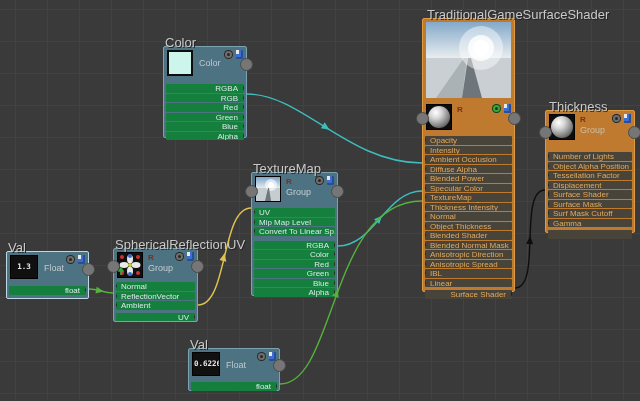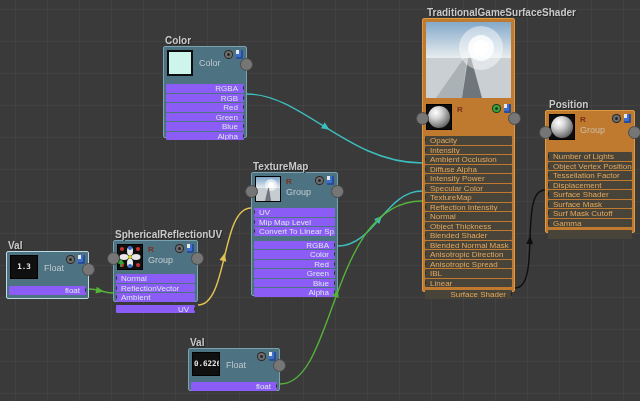--- a/index.html
+++ b/index.html
@@ -6,22 +6,22 @@
   body{width:640px;height:401px;position:relative;overflow:hidden;
        font-family:"Liberation Sans",sans-serif;
        background:#3a3a3a;
        background-image:linear-gradient(#424242 1px,transparent 1px),
                         linear-gradient(90deg,#424242 1px,transparent 1px);
        background-size:32px 32px;background-position:15px 9px;}
   .node{position:absolute;box-sizing:border-box;border:1px solid;border-radius:2px;}
   .blue{background:#4d7282;border-color:#7aa2b1;}
   .blue.selected{border-color:#bcd9e4;}
   .orange{background:#bf7a2f;border-color:#de9c42;}
-  .caption{position:absolute;top:-12px;left:1px;font-size:10px;color:#c9c9c9;
-           white-space:nowrap;text-shadow:1px 1px 0 #242424;font-weight:bold;}
+  .caption{position:absolute;top:-12px;left:1px;font-size:13px;color:#c9c9c9;
+           white-space:nowrap;text-shadow:1px 1px 0 #242424;}
   .hdr{position:relative;display:flex;align-items:flex-start;padding:3px;}
   .hlabel{font-size:9px;color:#bfc9ce;margin-left:6px;margin-top:8px;}
   .rlabel{font-size:8px;font-weight:bold;color:#7d2f1d;margin-left:5px;margin-top:1px;}
   .grouplabel{position:absolute;left:34px;top:14px;font-size:9px;color:#c2ccd1;}
   .orange .grouplabel{color:#cabfa9;}
   .thumb{width:26px;height:26px;background:#0d0d0d;border:1px solid #000;
          box-sizing:border-box;flex:0 0 auto;overflow:hidden;}
   .swatch{width:26px;height:26px;border:2px solid #0d0d0d;box-sizing:border-box;flex:0 0 auto;}
   .sphere{width:22px;height:22px;margin:1px;border-radius:50%;
           background:radial-gradient(circle at 35% 30%,#ffffff,#d6d6d6 28%,#909090 58%,#4e4e4e 85%,#343434);}
@@ -36,21 +36,21 @@
   .target-icon.green{background:#3ea53e;box-shadow:inset 0 0 0 1px #1c3a1c;}
   .target-icon.green span{background:#1c3a1c;}
   .flag-icon{width:7px;height:9px;background:#3d6fd1;border-radius:1px;position:relative;
              box-shadow:inset -2px -2px 0 #2a4d96;}
   .flag-icon span{position:absolute;left:0;top:0;width:3px;height:4px;background:#e9e9e9;}
   .bubble{position:absolute;width:13px;height:13px;border-radius:50%;background:#767676;
           border:1px solid #4a4a4a;box-sizing:border-box;}
   .rows{padding:0 2px;}
   .row{position:relative;height:8.5px;margin-bottom:1px;font-size:8px;line-height:9px;
        white-space:nowrap;overflow:hidden;border-radius:1px;}
-  .blue .row{background:#8b5cf6;color:#dbe7ec;}
+  .blue .row{background:#15803d;color:#dbe7ec;}
   .orange .row{background:#48443a;color:#e3a85c;}
   .row.in{padding-left:5px;}
   .row.out{text-align:right;padding-right:6px;}
   .gap{height:4px;}
   .gap2{height:2px;}
   .dot{position:absolute;top:0;width:8px;height:8px;border-radius:50%;
        border:1px solid #1d1d1d;box-sizing:border-box;z-index:3;text-align:center;}
   .dot.in{left:-7px;}
   .dot.out{right:-7px;}
   .preview{margin:3px;height:76px;background:#222;overflow:hidden;}
@@ -139,21 +139,21 @@
     <div class="gap"></div>
     <div class="row out"><span>RGBA</span><span class="dot out" style="background: rgb(201, 79, 208);"></span></div>
     <div class="row out"><span>Color</span><span class="dot out" style="background: rgb(76, 200, 210);"></span></div>
     <div class="row out"><span>Red</span><span class="dot out" style="background: rgb(118, 192, 47);"></span></div>
     <div class="row out"><span>Green</span><span class="dot out" style="background: rgb(118, 192, 47);"></span></div>
     <div class="row out"><span>Blue</span><span class="dot out" style="background: rgb(118, 192, 47);"></span></div>
     <div class="row out"><span>Alpha</span><span class="dot out" style="background: rgb(118, 192, 47);"></span></div>
   </div>
 </div>
 
-<div class="node blue" style="left:113px;top:240px;width:85px;height:62px">
+<div class="node blue" style="left:113px;top:248px;width:85px;height:74px">
   <div class="caption">SphericalReflectionUV</div>
   <div class="hdr" style="height:27px">
     <div class="thumb">
       <svg width="24" height="24" viewBox="0 0 24 24">
         <rect width="24" height="24" fill="#101010"></rect>
         <g fill="#e9e9e9">
           <ellipse cx="12" cy="6" rx="3" ry="4.5"></ellipse>
             <ellipse cx="12" cy="18" rx="3" ry="4.5"></ellipse>
           <ellipse cx="6" cy="12" rx="4.5" ry="3"></ellipse>
             <ellipse cx="18" cy="12" rx="4.5" ry="3"></ellipse>
@@ -264,59 +264,59 @@
         </span>
     </div>
     <div class="bubble" style="left:-7px;top:11px"></div>
     <div class="bubble" style="right:-7px;top:11px"></div>
   </div>
   <div class="rows">
     <div class="row in"><span class="dot in" style="background: rgb(118, 192, 47);"></span><span>Opacity</span></div>
     <div class="row in"><span class="dot in" style="background: rgb(76, 200, 210);"></span><span>Intensity</span></div>
     <div class="row in"><span class="dot in" style="background: rgb(118, 192, 47);"></span><span>Ambient Occlusion</span></div>
     <div class="row in"><span class="dot in" style="background: rgb(76, 200, 210);"></span><span>Diffuse Alpha</span></div>
-    <div class="row in"><span class="dot in" style="background: rgb(118, 192, 47);"></span><span>Intensity Power</span></div>
+    <div class="row in"><span class="dot in" style="background: rgb(118, 192, 47);"></span><span>Blended Power</span></div>
     <div class="row in"><span class="dot in" style="background: rgb(76, 200, 210);"></span><span>Specular Color</span></div>
     <div class="row in"><span class="dot in" style="background: rgb(76, 200, 210);"></span><span>TextureMap</span></div>
-    <div class="row in"><span class="dot in" style="background: rgb(118, 192, 47);"></span><span>Reflection Intensity</span></div>
+    <div class="row in"><span class="dot in" style="background: rgb(118, 192, 47);"></span><span>Thickness Intensity</span></div>
     <div class="row in"><span class="dot in" style="background: rgb(76, 200, 210);"></span><span>Normal</span></div>
     <div class="row in"><span class="dot in" style="background: rgb(118, 192, 47);"></span><span>Object Thickness</span></div>
     <div class="row in"><span class="dot in" style="background: rgb(118, 192, 47);"></span><span>Blended Shader</span></div>
     <div class="row in"><span class="dot in" style="background: rgb(118, 192, 47);"></span><span>Blended Normal Mask</span></div>
     <div class="row in"><span class="dot in" style="background: rgb(76, 200, 210);"></span><span>Anisotropic Direction</span></div>
     <div class="row in"><span class="dot in" style="background: rgb(231, 201, 63);"></span><span>Anisotropic Spread</span></div>
     <div class="row in"><span class="dot in" style="background: rgb(76, 200, 210);"></span><span>IBL</span></div>
     <div class="row in"><span class="dot in" style="background: rgb(118, 192, 47);"></span><span>Linear</span></div>
     <div class="gap2"></div>
     <div class="row out"><span>Surface Shader</span><span class="dot out" style="background: rgb(26, 26, 26);"></span></div>
   </div>
 </div>
 
 <div class="node orange" style="left:545px;top:110px;width:90px;height:123px">
-  <div class="caption" style="left:3px">Position</div>
+  <div class="caption" style="left:3px">Thickness</div>
   <div class="hdr" style="height:35px">
     <div class="thumb">
         <div class="sphere"></div>
       </div>
     <span class="rlabel">R</span>
     <span class="grouplabel">Group</span>
     <div class="icons">
       <span class="target-icon">
           <span></span>
         </span>
       <span class="flag-icon">
           <span></span>
         </span>
     </div>
     <div class="bubble" style="left:-7px;top:15px"></div>
     <div class="bubble" style="right:-7px;top:15px"></div>
   </div>
   <div class="rows">
     <div class="row in"><span class="dot in" style="background: rgb(61, 111, 209);"></span><span>Number of Lights</span></div>
-    <div class="row in"><span class="dot in" style="background: rgb(76, 200, 210);"></span><span>Object Vertex Position</span></div>
+    <div class="row in"><span class="dot in" style="background: rgb(76, 200, 210);"></span><span>Object Alpha Position</span></div>
     <div class="row in"><span class="dot in" style="background: rgb(118, 192, 47);"></span><span>Tessellation Factor</span></div>
     <div class="row in"><span class="dot in" style="background: rgb(76, 200, 210);"></span><span>Displacement</span></div>
     <div class="row in"><span class="dot in" style="background: rgb(26, 26, 26);"></span><span>Surface Shader</span></div>
     <div class="row in"><span class="dot in" style="background: rgb(118, 192, 47);"></span><span>Surface Mask</span></div>
     <div class="row in"><span class="dot in" style="background: rgb(118, 192, 47);"></span><span>Surf Mask Cutoff</span></div>
     <div class="row in"><span class="dot in" style="background: rgb(210, 112, 43);"></span><span>Gamma</span></div>
     <div class="gap2"></div>
     <div class="row empty"></div>
   </div>
 </div>

